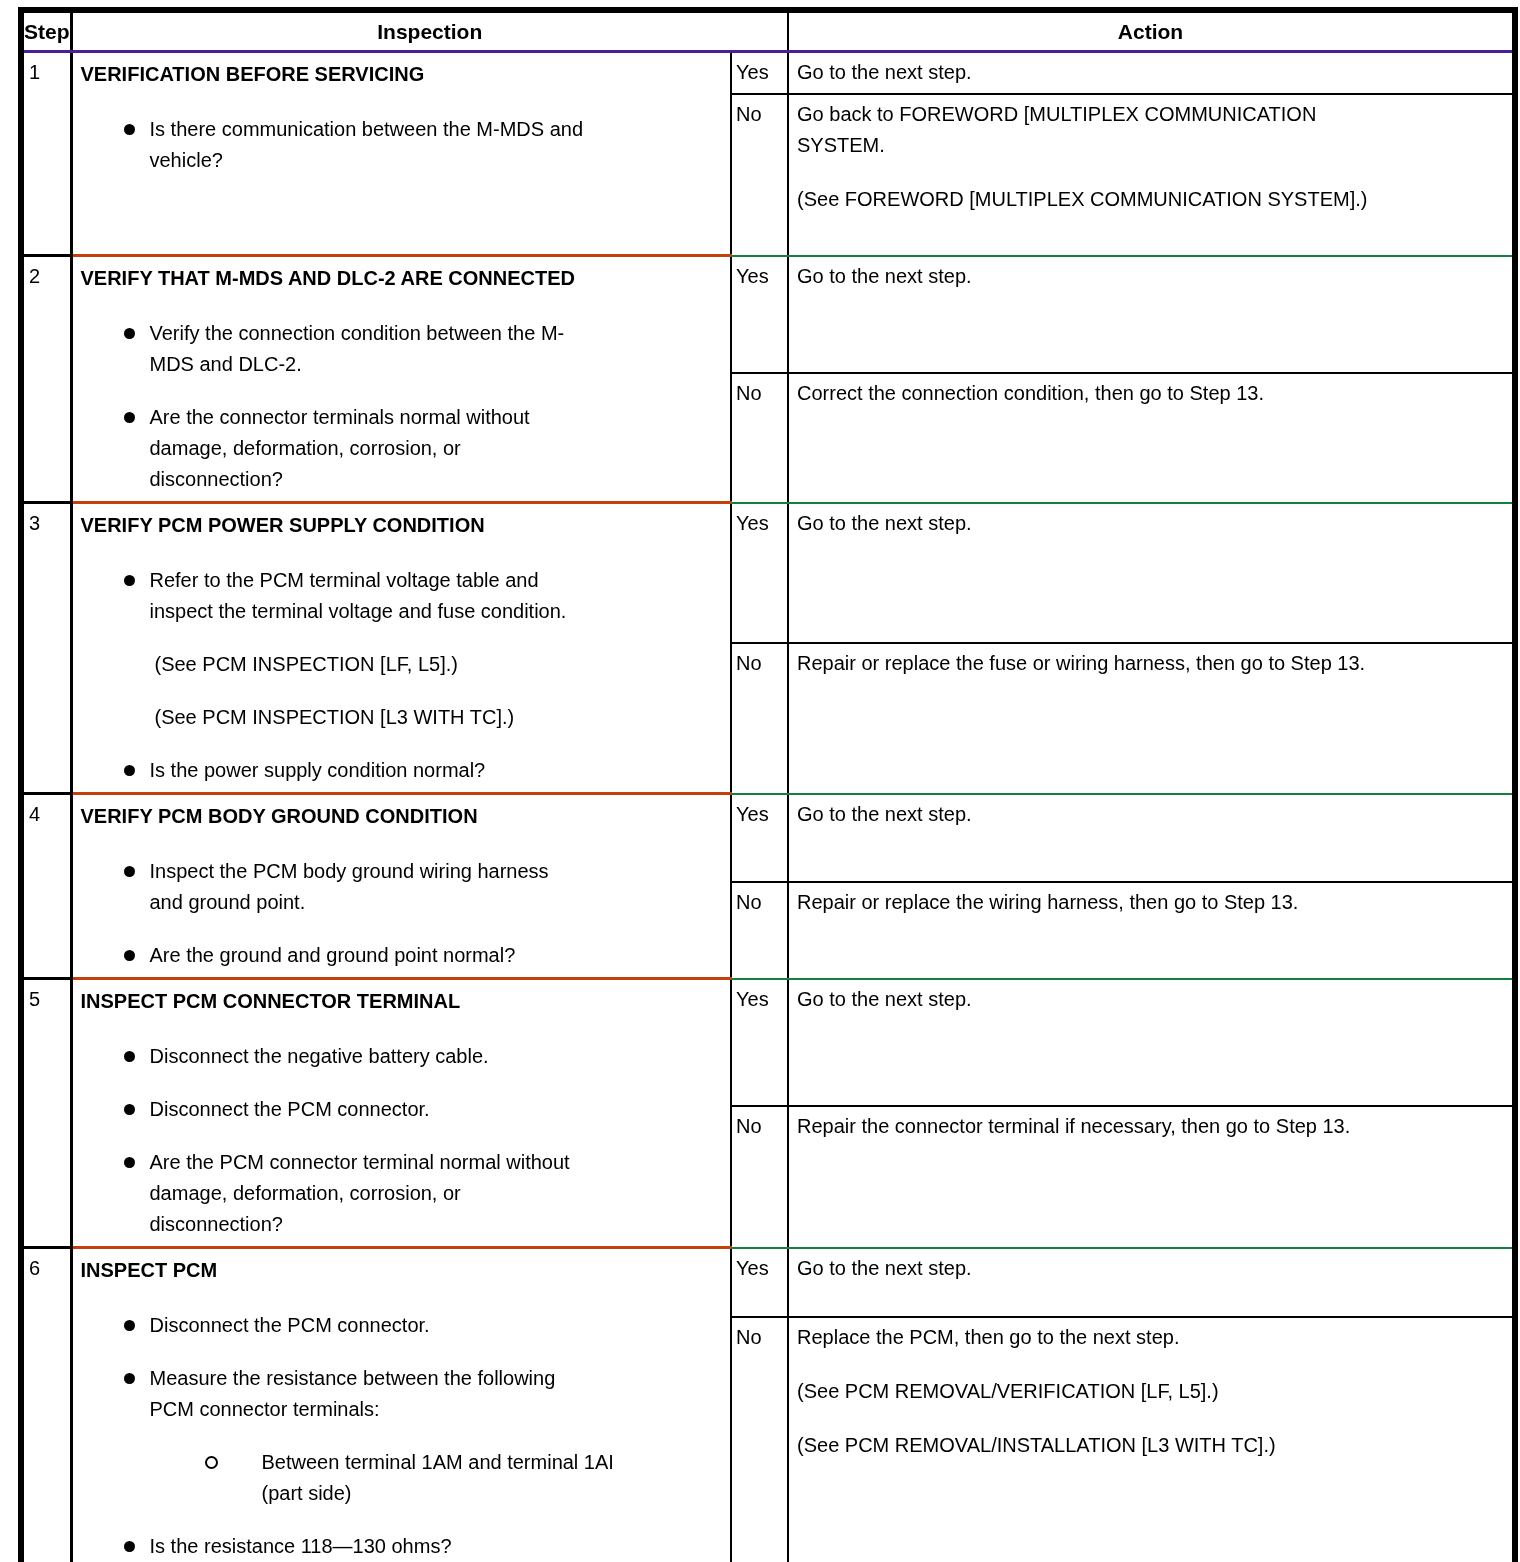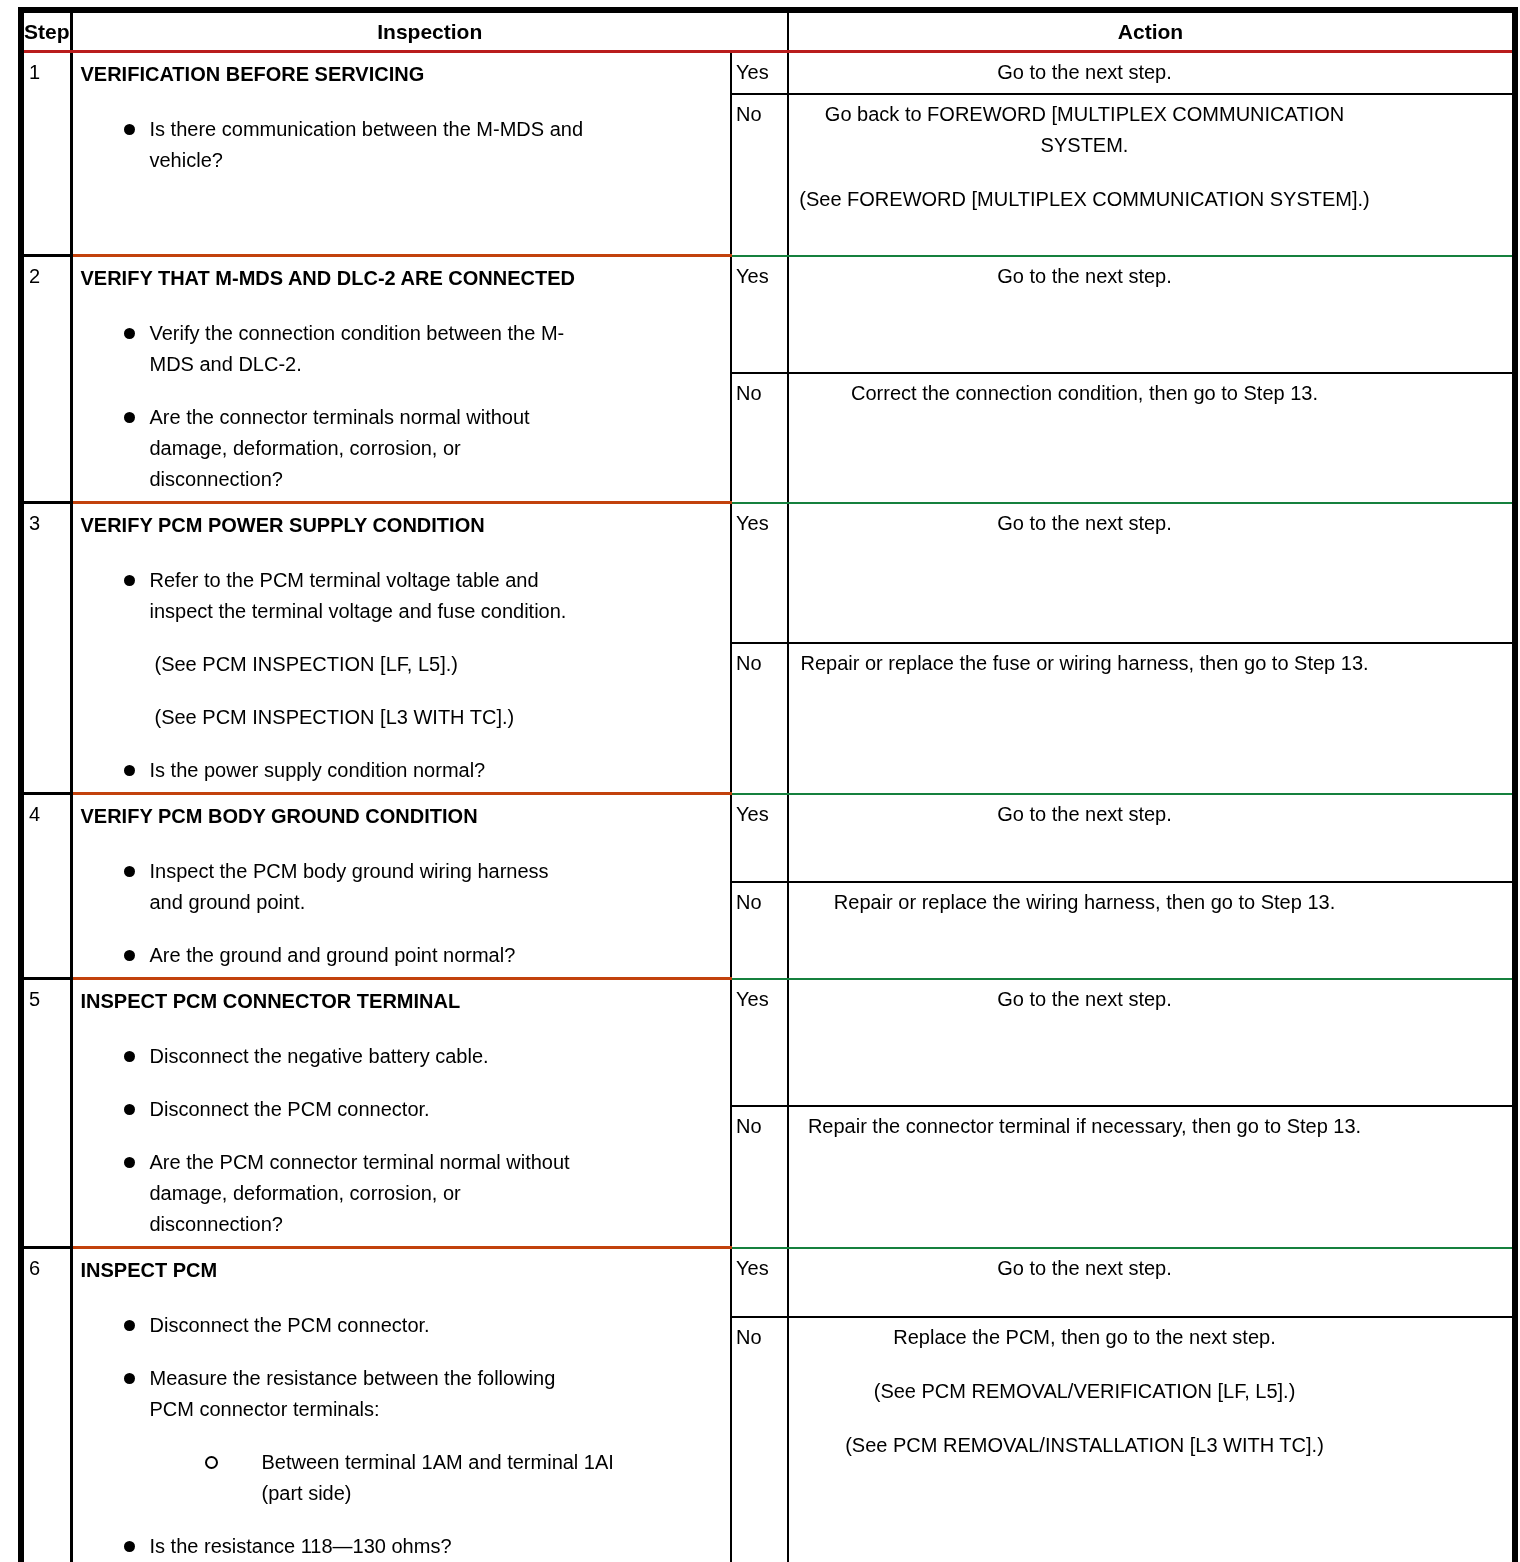--- a/index.html
+++ b/index.html
@@ -24,21 +24,21 @@
     border-collapse: collapse;
     table-layout: fixed;
     border: 6px solid #000000;
   }
   col.c-step { width: 50px; }
   col.c-insp { width: 660px; }
   col.c-yn   { width: 57px; }
   col.c-act  { width: 727px; }
 
   th {
-    border-bottom: 3px solid #b91c1c;
+    border-bottom: 3px solid #4c1d95;
     font-weight: bold;
     font-size: 21px;
     height: 37px;
     text-align: center;
     vertical-align: middle;
     padding: 0;
   }
   th.h-step { border-right: 3px solid #000000; }
   th.h-insp { border-right: 2px solid #000000; text-align: center; }
 
@@ -55,21 +55,20 @@
     border-bottom: 3px solid #c2410c;
     padding: 6px 29px 0 8px;
   }
   td.yn-cell {
     border-right: 2px solid #000000;
     padding: 4px 2px 0 4px;
     line-height: 31px;
   }
   td.act-cell {
     padding: 4px 8px 0 8px;
-    text-align: center;
   }
   tr.sub-top td.yn-cell,
   tr.sub-top td.act-cell {
     border-bottom: 2px solid #000000;
   }
   tr.sub-bottom td.yn-cell,
   tr.sub-bottom td.act-cell {
     border-bottom: 2px solid #15803d;
   }
 

